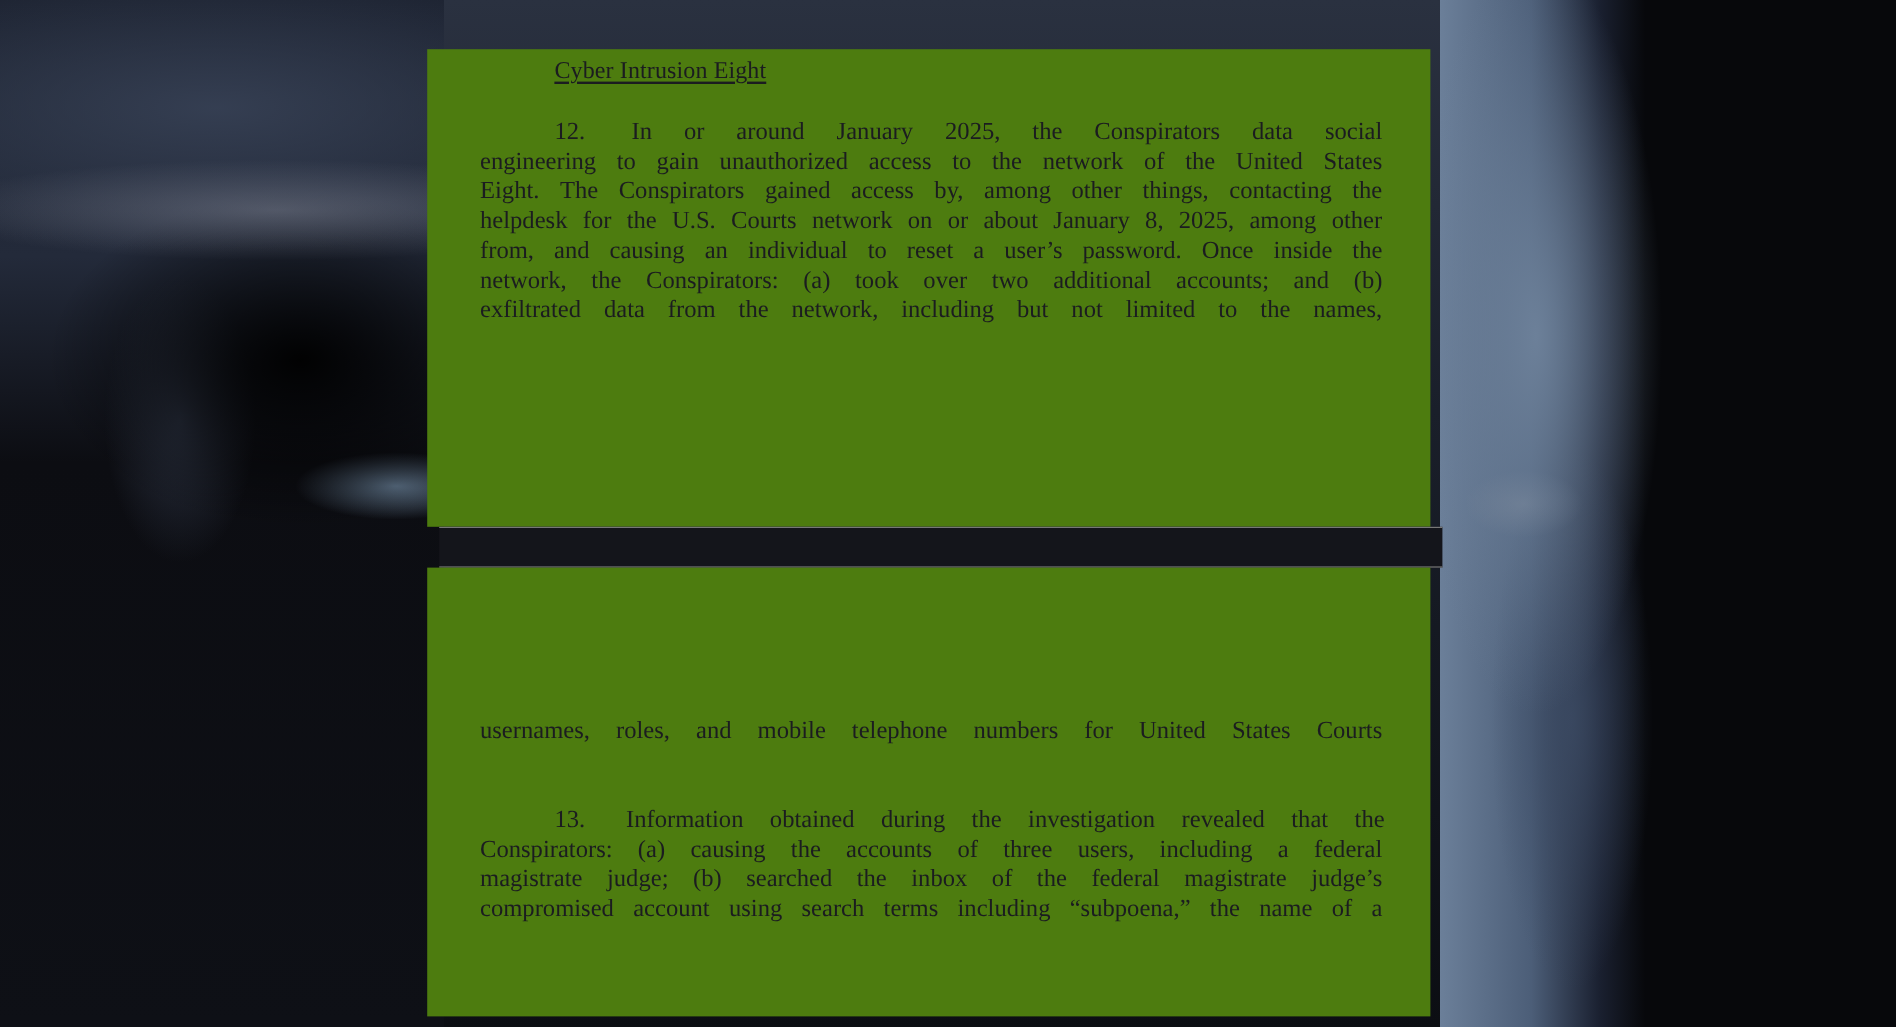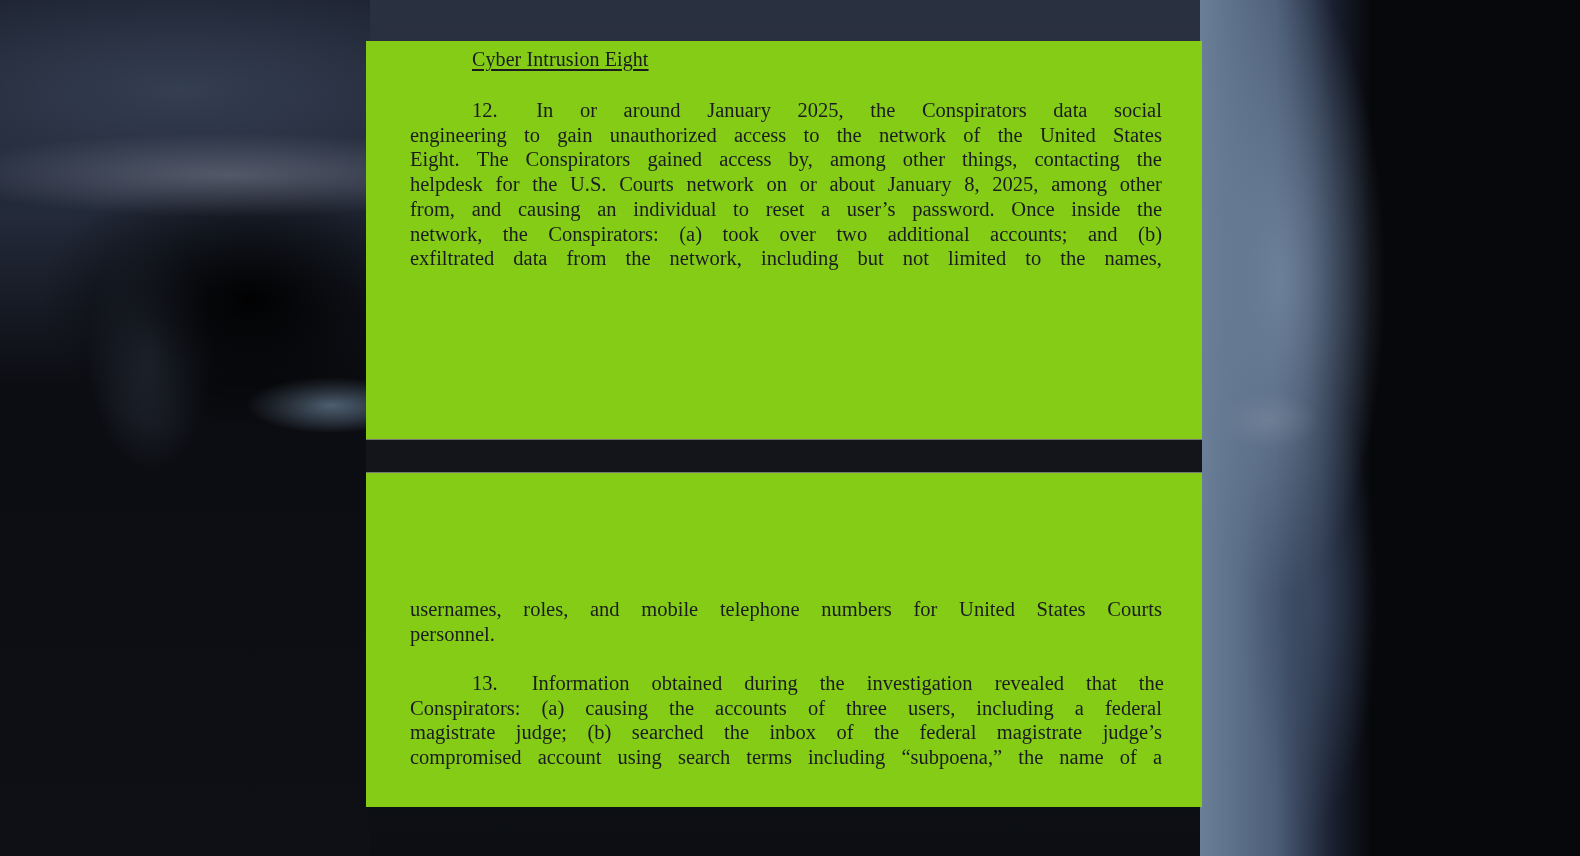--- a/index.html
+++ b/index.html
@@ -27,25 +27,25 @@
         radial-gradient(ellipse 90px 300px at 110px 600px, rgba(60,75,100,0.8), transparent 75%),
         radial-gradient(ellipse 70px 40px at 70px 420px, rgba(130,140,155,0.6), transparent 70%),
         linear-gradient(90deg, #6b7f99 0%, #4c5e78 20%, #1a2030 35%, #07080b 45%, #07080b 100%);
     }
     .bg .l3 {
       left:370px; width:830px;
       background:linear-gradient(180deg,#2a3140 0%, #1a1f2a 40%, #0c0e13 100%);
     }
 
     .page {
-      position:absolute; left:366px; width:836px; background:#84cc16;
+      position:absolute; left:356px; width:836px; background:#4d7c0f;
       color:#1b1c20;
     }
     .page-top { top:41px; height:398px; }
-    .page-bottom { top:473px; height:334px; }
+    .page-bottom { top:473px; height:374px; }
     .separator {
       position:absolute; left:366px; top:439px; width:836px; height:34px;
       background:#14151b;
       border-top:1px solid #777;
       border-bottom:1px solid #777;
       box-sizing:border-box;
     }
 
     .heading {
       position:absolute; left:106px; top:7px;
@@ -192,21 +192,20 @@
         <span>roles,</span>
         <span>and</span>
         <span>mobile</span>
         <span>telephone</span>
         <span>numbers</span>
         <span>for</span>
         <span>United</span>
         <span>States</span>
         <span>Courts</span>
       </div>
-    <div class="left">personnel.</div>
   </div>
 
   <div class="para p13">
     <div class="jl indent">
         <span style="margin-right: 12px;">13.</span>
         <span>Information</span>
         <span>obtained</span>
         <span>during</span>
         <span>the</span>
         <span>investigation</span>

